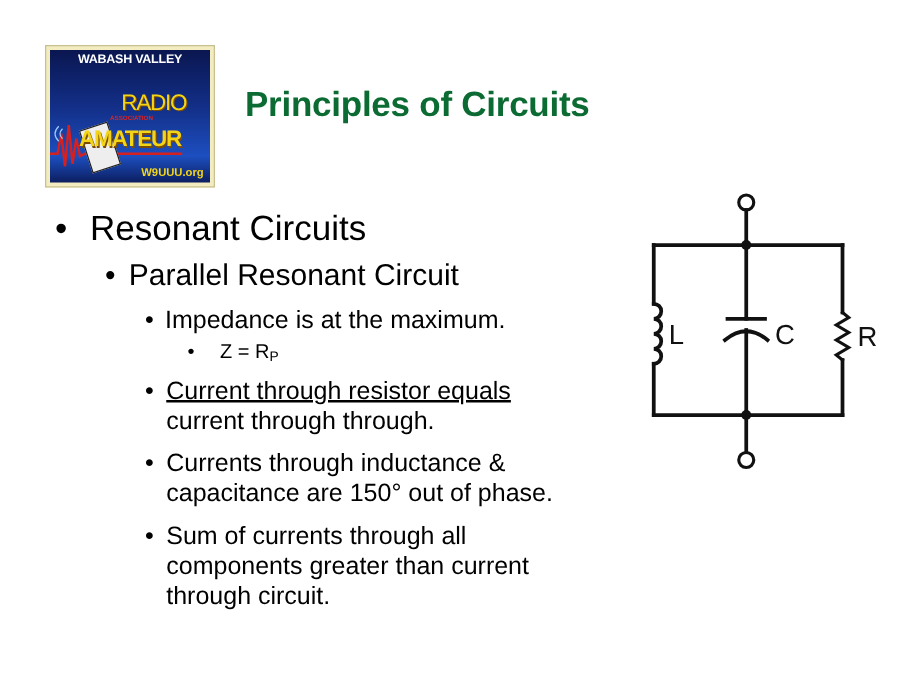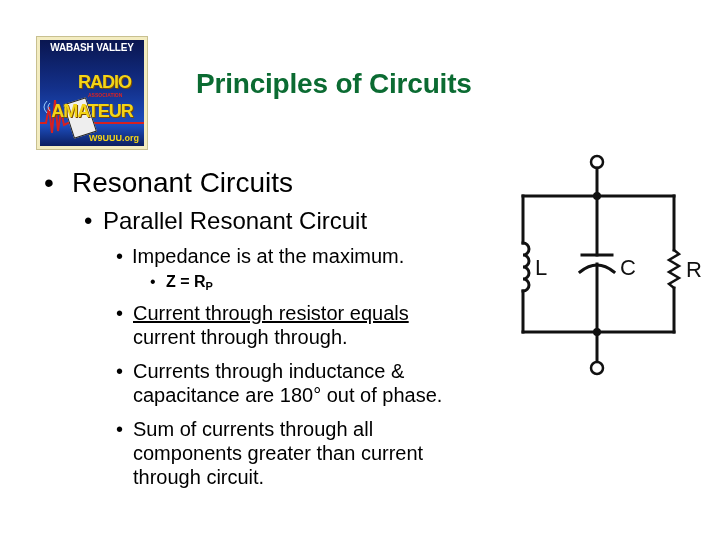--- a/index.html
+++ b/index.html
@@ -1,21 +1,21 @@
 <!DOCTYPE html>
 <html><head>
   <meta charset="utf-8">
   <style>
     html, body { margin: 0; padding: 0; background: #ffffff; }
     body { width: 720px; height: 540px; position: relative; overflow: hidden; font-family: "Liberation Sans", sans-serif; color: #000; }
-    .logo { position: absolute; left: 36px; top: 36px; width: 112px; height: 114px; background: #f3ecc0; border: 1px solid #c8c090; box-sizing: border-box; }
+    .logo { position: absolute; left: 36px; top: 36px; width: 136px; height: 114px; background: #f3ecc0; border: 1px solid #c8c090; box-sizing: border-box; }
     .logo-inner { position: absolute; left: 3px; top: 3px; right: 3px; bottom: 3px; background: linear-gradient(180deg, #0a1650 0%, #13308a 45%, #1d4fc0 80%, #0c1e60 100%); overflow: hidden; }
     .logo-t1 { position: absolute; left: 0; right: 0; top: 2px; text-align: center; color: #fff; font-weight: bold; font-size: 10px; letter-spacing: -0.2px; }
     .logo-t2 { position: absolute; left: 0; right: 0; top: 13px; text-align: center; color: #f3d417; font-weight: bold; font-size: 18px; letter-spacing: -1px; text-shadow: 1px 1px 0 #7a4b00; margin-top: 48px; }
-    .logo-t3 { position: absolute; left: 38px; right: 0; top: 32px; text-align: left; color: #f3d417; font-weight: bold; font-size: 18px; letter-spacing: -1px; text-shadow: 1px 1px 0 #7a4b00; }
+    .logo-t3 { position: absolute; left: 38px; right: 0; top: 32px; text-align: center; color: #f3d417; font-weight: normal; font-size: 18px; letter-spacing: -1px; text-shadow: 1px 1px 0 #7a4b00; }
     .logo-t4 { position: absolute; left: 48px; top: 52px; color: #d22; font-weight: bold; font-size: 5px; letter-spacing: 0; }
     .logo-t5 { position: absolute; right: 5px; bottom: 3px; color: #f3d417; font-weight: bold; font-size: 9px; }
     .logo-wave { position: absolute; left: 0; top: 55px; width: 106px; height: 40px; }
     .logo-radio { position: absolute; left: 28px; top: 60px; width: 22px; height: 34px; background: #eee; border: 1px solid #222; transform: rotate(-18deg); }
     .title { position: absolute; left: 196px; top: 68px; font-size: 28px; font-weight: bold; color: #0b6b32; white-space: nowrap; letter-spacing: -0.2px; }
     .line { position: absolute; white-space: nowrap; text-align: right; }
     .b { position: absolute; }
     .l1 { font-size: 28px; }
     .l2 { font-size: 24px; }
     .l3 { font-size: 20px; }
@@ -47,29 +47,29 @@
   <span class="b l1" style="left:44px; top:167px;">•</span>
   <div class="line l1" style="left:72px; top:167px;">Resonant Circuits</div>
 
   <span class="b l2" style="left:84px; top:207px;">•</span>
   <div class="line l2" style="left:103px; top:207px;">Parallel Resonant Circuit</div>
 
   <span class="b l3" style="left:116px; top:245px;">•</span>
   <div class="line l3" style="left:132px; top:245px;">Impedance is at the maximum.</div>
 
   <span class="b l4" style="left:150px; top:273px;">•</span>
-  <div class="line l4" style="left:166px; top:273px;font-weight:bold;"><span>Z = R</span><sub>P</sub></div>
+  <div class="line l4" style="left:176px; top:273px;"><span>Z = R</span><sub>P</sub></div>
 
   <span class="b l3" style="left:116px; top:302px;">•</span>
   <div class="line l3" style="left:133px; top:302px;text-decoration:underline;">Current through resistor equals</div>
   <div class="line l3" style="left:133px; top:326px;">current through through.</div>
 
   <span class="b l3" style="left:116px; top:360px;">•</span>
   <div class="line l3" style="left:133px; top:360px;">Currents through inductance &amp;</div>
-  <div class="line l3" style="left:133px; top:384px;">capacitance are 180° out of phase.</div>
+  <div class="line l3" style="left:133px; top:384px;">capacitance are 150° out of phase.</div>
 
   <span class="b l3" style="left:116px; top:418px;">•</span>
   <div class="line l3" style="left:133px; top:418px;">Sum of currents through all</div>
   <div class="line l3" style="left:133px; top:442px;">components greater than current</div>
   <div class="line l3" style="left:133px; top:466px;">through circuit.</div>
 </div>
 
 <svg class="circuit" width="720" height="540">
   <g stroke="#111" stroke-width="3" fill="none" stroke-linecap="square">
 

